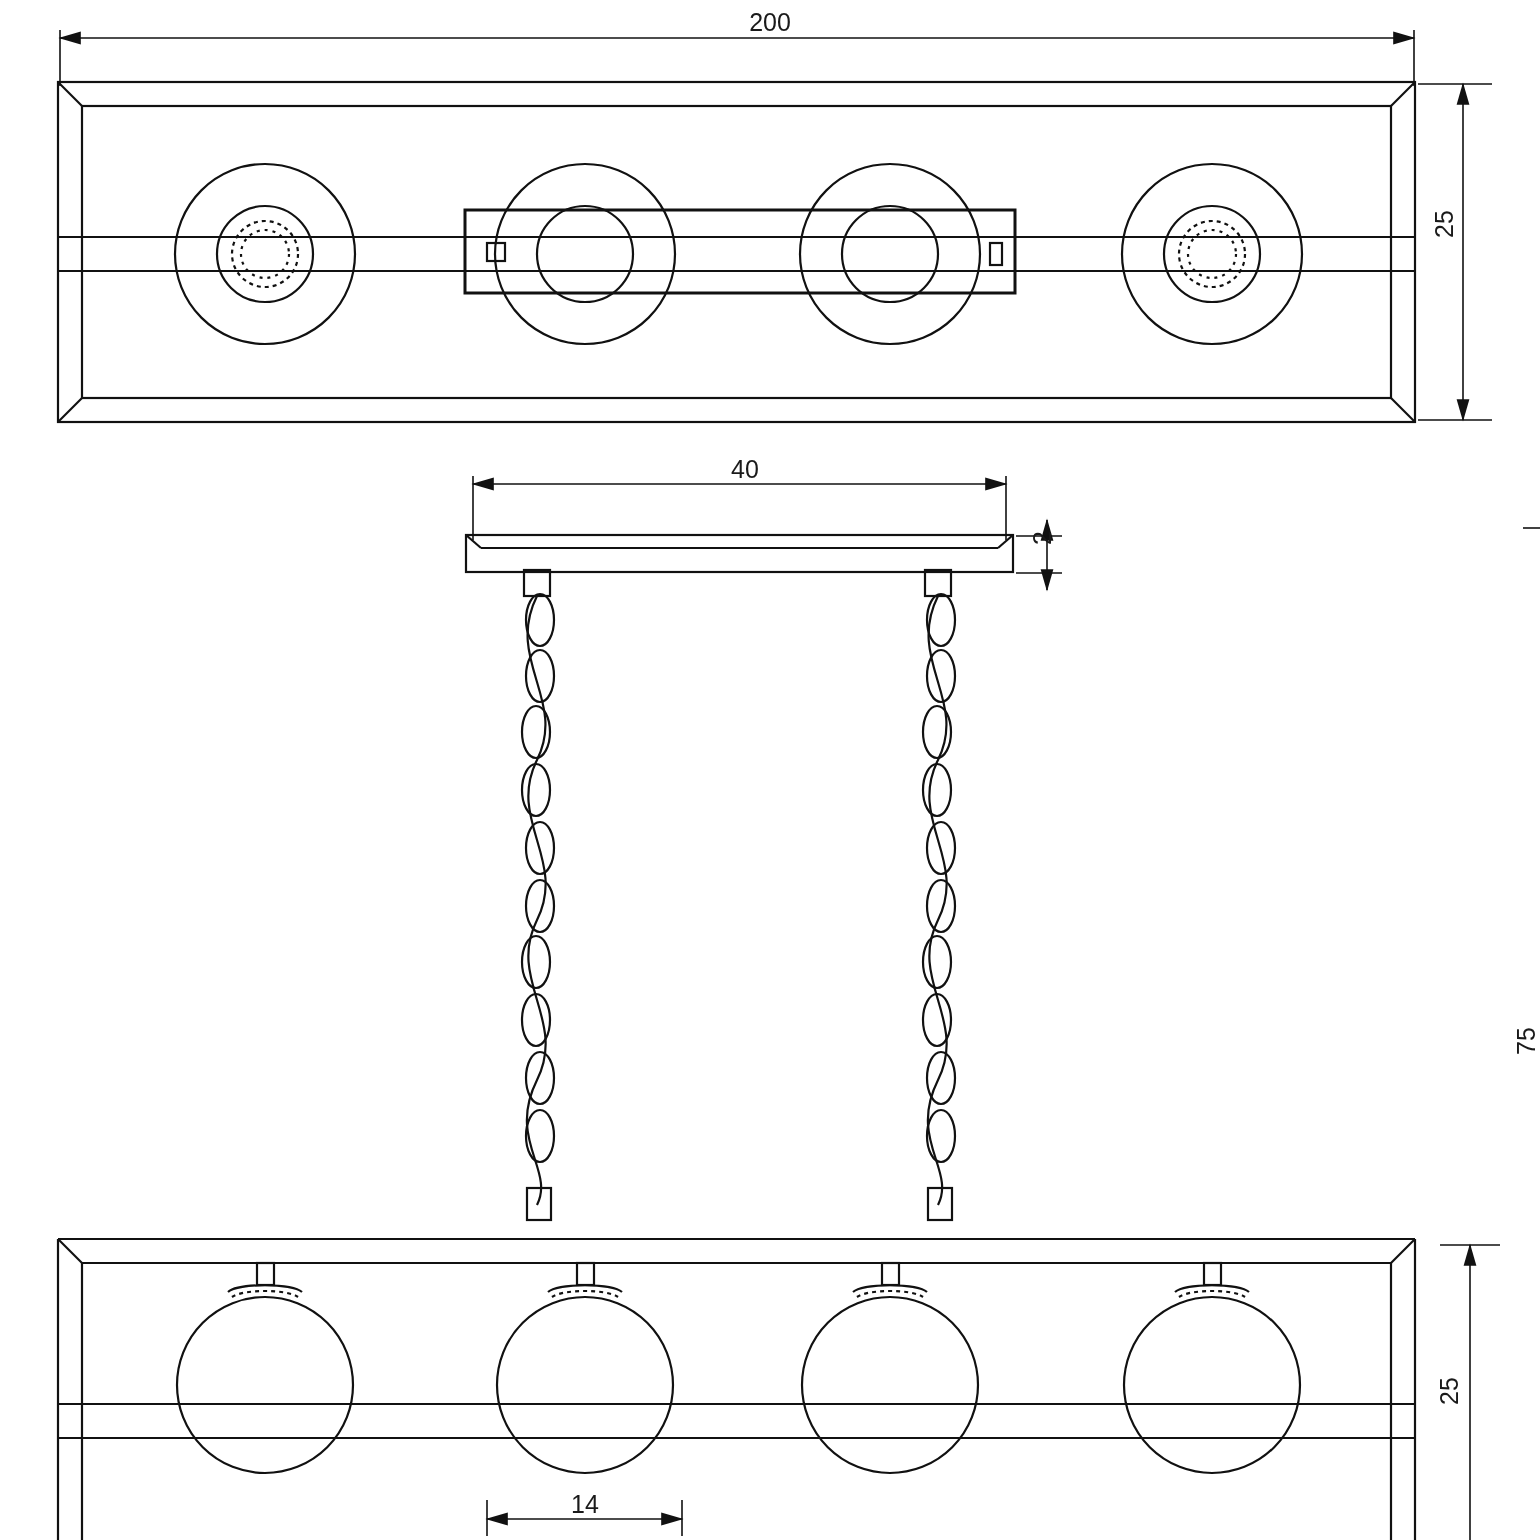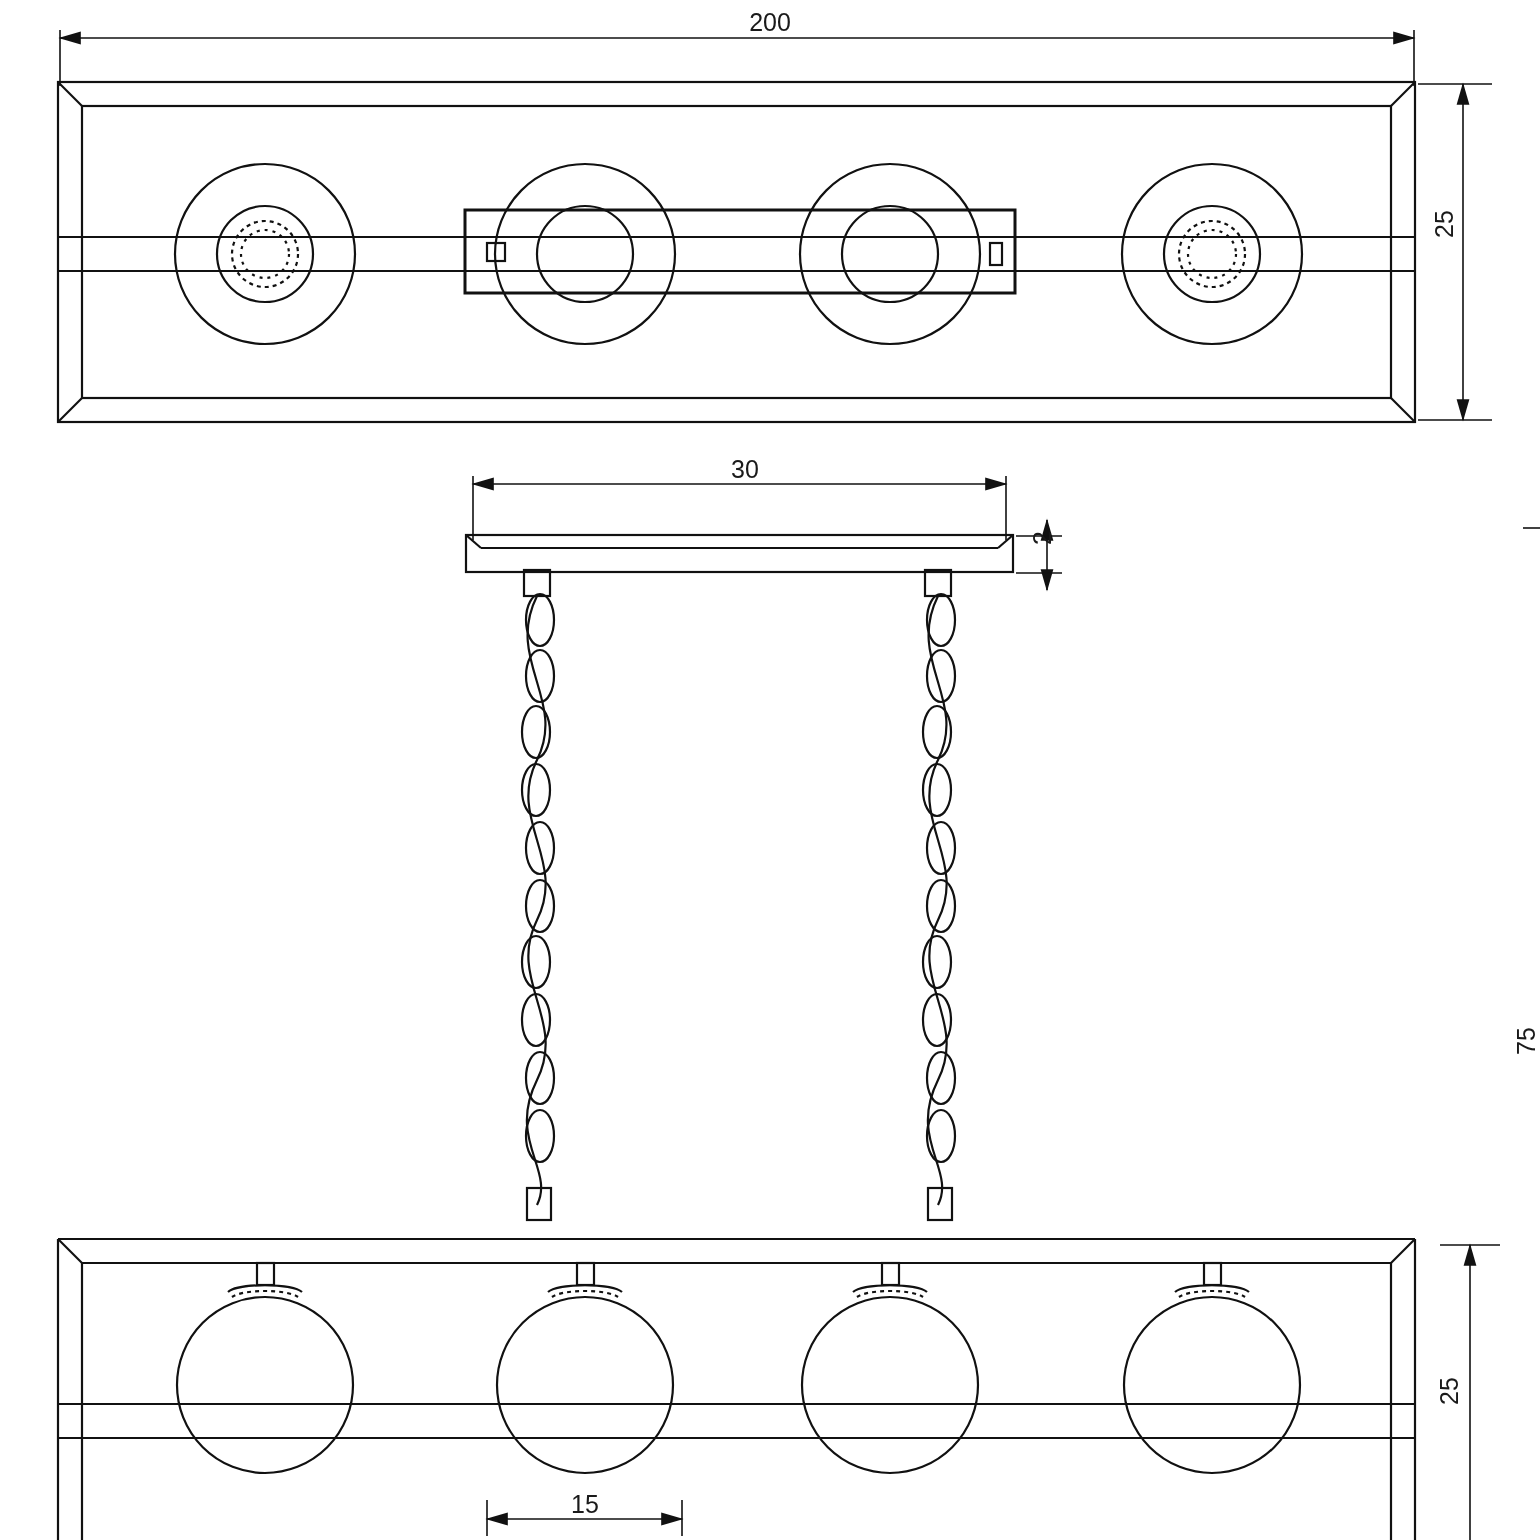--- a/index.html
+++ b/index.html
@@ -194,23 +194,23 @@
       <line x1="487" y1="1519" x2="682" y2="1519" marker-start="url(#arrL)" marker-end="url(#arrR)"></line>
       <line x1="487" y1="1500" x2="487" y2="1536"></line>
       <line x1="682" y1="1500" x2="682" y2="1536"></line>
     </g>
   </svg>
 
   <div style="position:absolute;left:710px;top:8px;width:120px;text-align:center;font-size:25px;color:#1a1a1a;">200</div>
 
   <div style="position:absolute;left:1430px;top:238px;transform:rotate(-90deg);transform-origin:left top;font-size:25px;color:#1a1a1a;">25</div>
 
-  <div style="position:absolute;left:700px;top:455px;width:90px;text-align:center;font-size:25px;color:#1a1a1a;">30</div>
+  <div style="position:absolute;left:700px;top:455px;width:90px;text-align:center;font-size:25px;color:#1a1a1a;">40</div>
 
   <div style="position:absolute;left:1028px;top:545px;transform:rotate(-90deg);transform-origin:left top;font-size:25px;color:#1a1a1a;">2</div>
 
   <div style="position:absolute;left:1512px;top:1055px;transform:rotate(-90deg);transform-origin:left top;font-size:25px;color:#1a1a1a;">75</div>
 
   <div style="position:absolute;left:1435px;top:1405px;transform:rotate(-90deg);transform-origin:left top;font-size:25px;color:#1a1a1a;">25</div>
 
-  <div style="position:absolute;left:545px;top:1490px;width:80px;text-align:center;font-size:25px;color:#1a1a1a;">15</div>
+  <div style="position:absolute;left:545px;top:1490px;width:80px;text-align:center;font-size:25px;color:#1a1a1a;">14</div>
 
 </div>
 
 </body></html>

